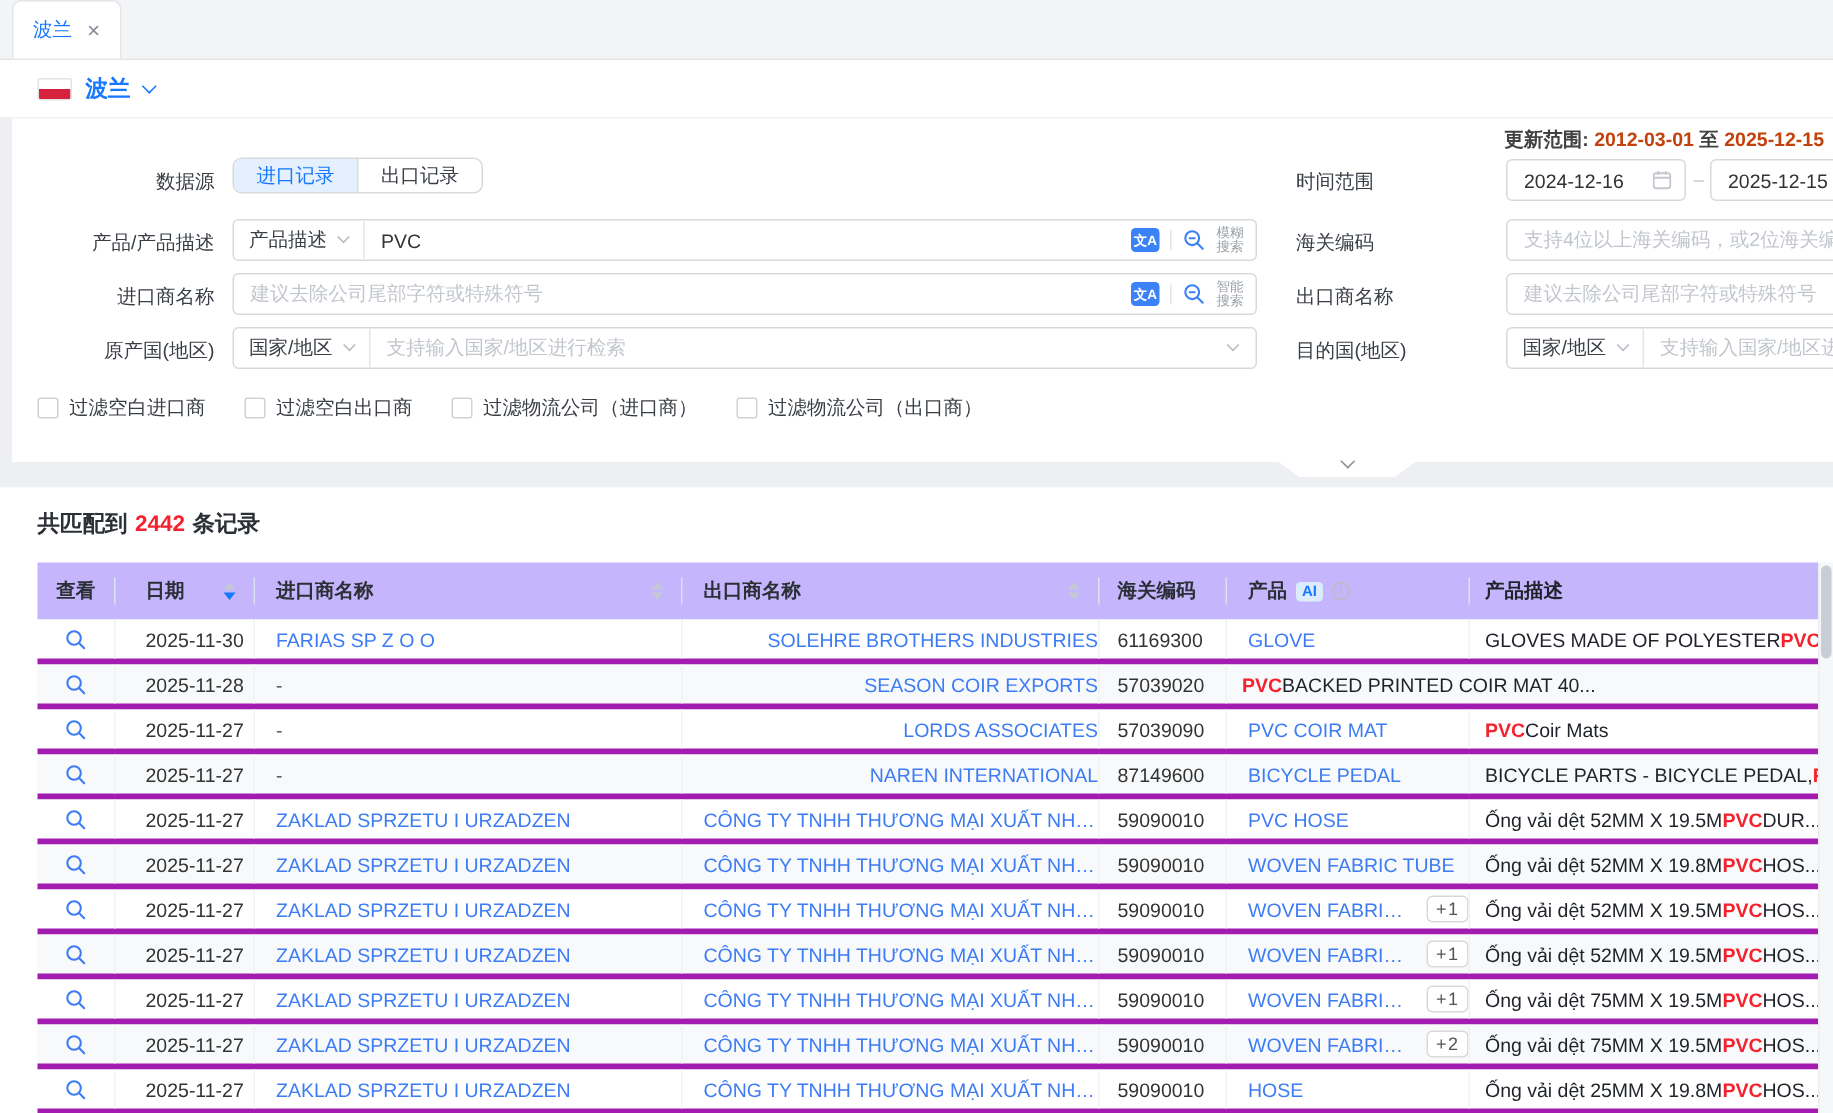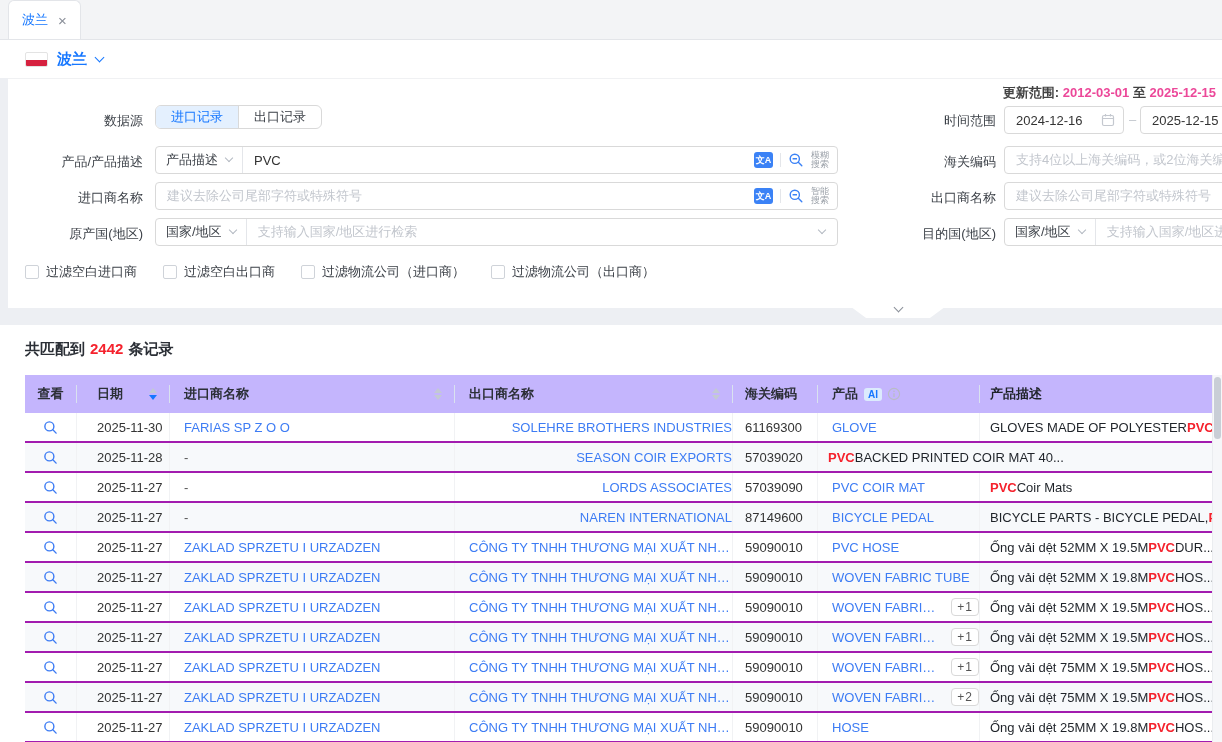--- a/index.html
+++ b/index.html
@@ -20,24 +20,24 @@
   .chev { display:inline-block; width:7px; height:7px; border-right:1.6px solid #1677ff; border-bottom:1.6px solid #1677ff; transform:rotate(45deg); margin-top:-4px; }
   .chev-gray { border-color:#8a8f99; }
   .chev-sm { width:6px; height:6px; border-width:1.3px; border-color:#b3b9c2; }
 
   
   .filter-zone { position:absolute; left:0; top:78px; width:1222px; height:247px; background:#edeff3; }
   .filter-card { position:absolute; left:8px; top:0; width:1214px; height:230px; background:#fff; border-top:1px solid #f0f1f3; }
   .gray-band { position:absolute; left:0; top:230px; width:1222px; height:17px; background:#edeff3; }
 
   .update-range { position:absolute; top:5px; right:6px; font-weight:bold; font-size:13px; color:#424242; white-space:nowrap; }
-  .orange { color:#ec4899; }
+  .orange { color:#c2410c; }
 
   .llabel { position:absolute; left:0; width:135px; text-align:right; color:#3a3f46; }
-  .rlabel { position:absolute; left:856px; width:132px; text-align:right; color:#3a3f46; }
+  .rlabel { position:absolute; left:856px; width:132px; text-align:left; color:#3a3f46; }
 
   .seg { position:absolute; display:flex; border:1px solid #d9d9d9; border-radius:6px; background:#fff; height:24px; overflow:hidden; }
   .seg-item { padding:0 15px; display:flex; align-items:center; color:#3a3f46; cursor:pointer; }
   .seg-item + .seg-item { border-left:1px solid #d9d9d9; }
   .seg-item.active { background:#e4f0fe; color:#1677ff; }
 
   .ctl { position:absolute; height:28px; border:1px solid #d9d9d9; border-radius:4px; background:#fff; display:flex; align-items:center; overflow:hidden; }
   .ctl .sel { display:flex; align-items:center; gap:8px; padding:0 10px; height:100%; color:#3a3f46; flex:none; cursor:pointer; }
   .ctl .vdiv { width:1px; height:27px; background:#e4e6ea; flex:none; }
   .ctl .val { padding:0 11px; color:#333; white-space:nowrap; }
@@ -60,21 +60,21 @@
 
   
   .results-card { position:absolute; left:0; top:325px; width:1222px; height:417px; background:#fff; }
   .summary { position:absolute; left:25px; top:15px; font-size:15px; font-weight:bold; color:#2b2f36; }
   .summary .count { color:#f5222d; margin:0 5px; }
 
   .dtable { position:absolute; left:25px; top:50px; width:1187px; }
   .thead { display:flex; height:38px; background:#c4b5fd; align-items:center; }
   .th { display:flex; align-items:center; font-weight:bold; color:#2b2f36; border-right:1px solid #d9e2ef; overflow:hidden; white-space:nowrap; }
   .th:last-child { border-right:none; }
-  .trow { display:flex; height:30px; border-bottom:2px solid #a21caf; background:#fff; }
+  .trow { display:flex; height:30px; border-bottom:4px solid #a21caf; background:#fff; }
   .tbody .trow:nth-child(even) { background:#f7f9fb; }
   .td { display:flex; align-items:center; border-right:1px solid #f1f2f4; overflow:hidden; white-space:nowrap; }
   .td:last-child { border-right:none; }
 
   .c-view { width:52px; justify-content:center; }
   .c-date { width:93px; padding-left:20px; }
   .c-imp  { width:285px; padding-left:14px; }
   .c-exp  { width:278px; padding-left:14px;justify-content:flex-end; }
   .c-hs   { width:85px;  padding-left:12px; }
   .c-prod { width:162px; padding-left:14px; }

